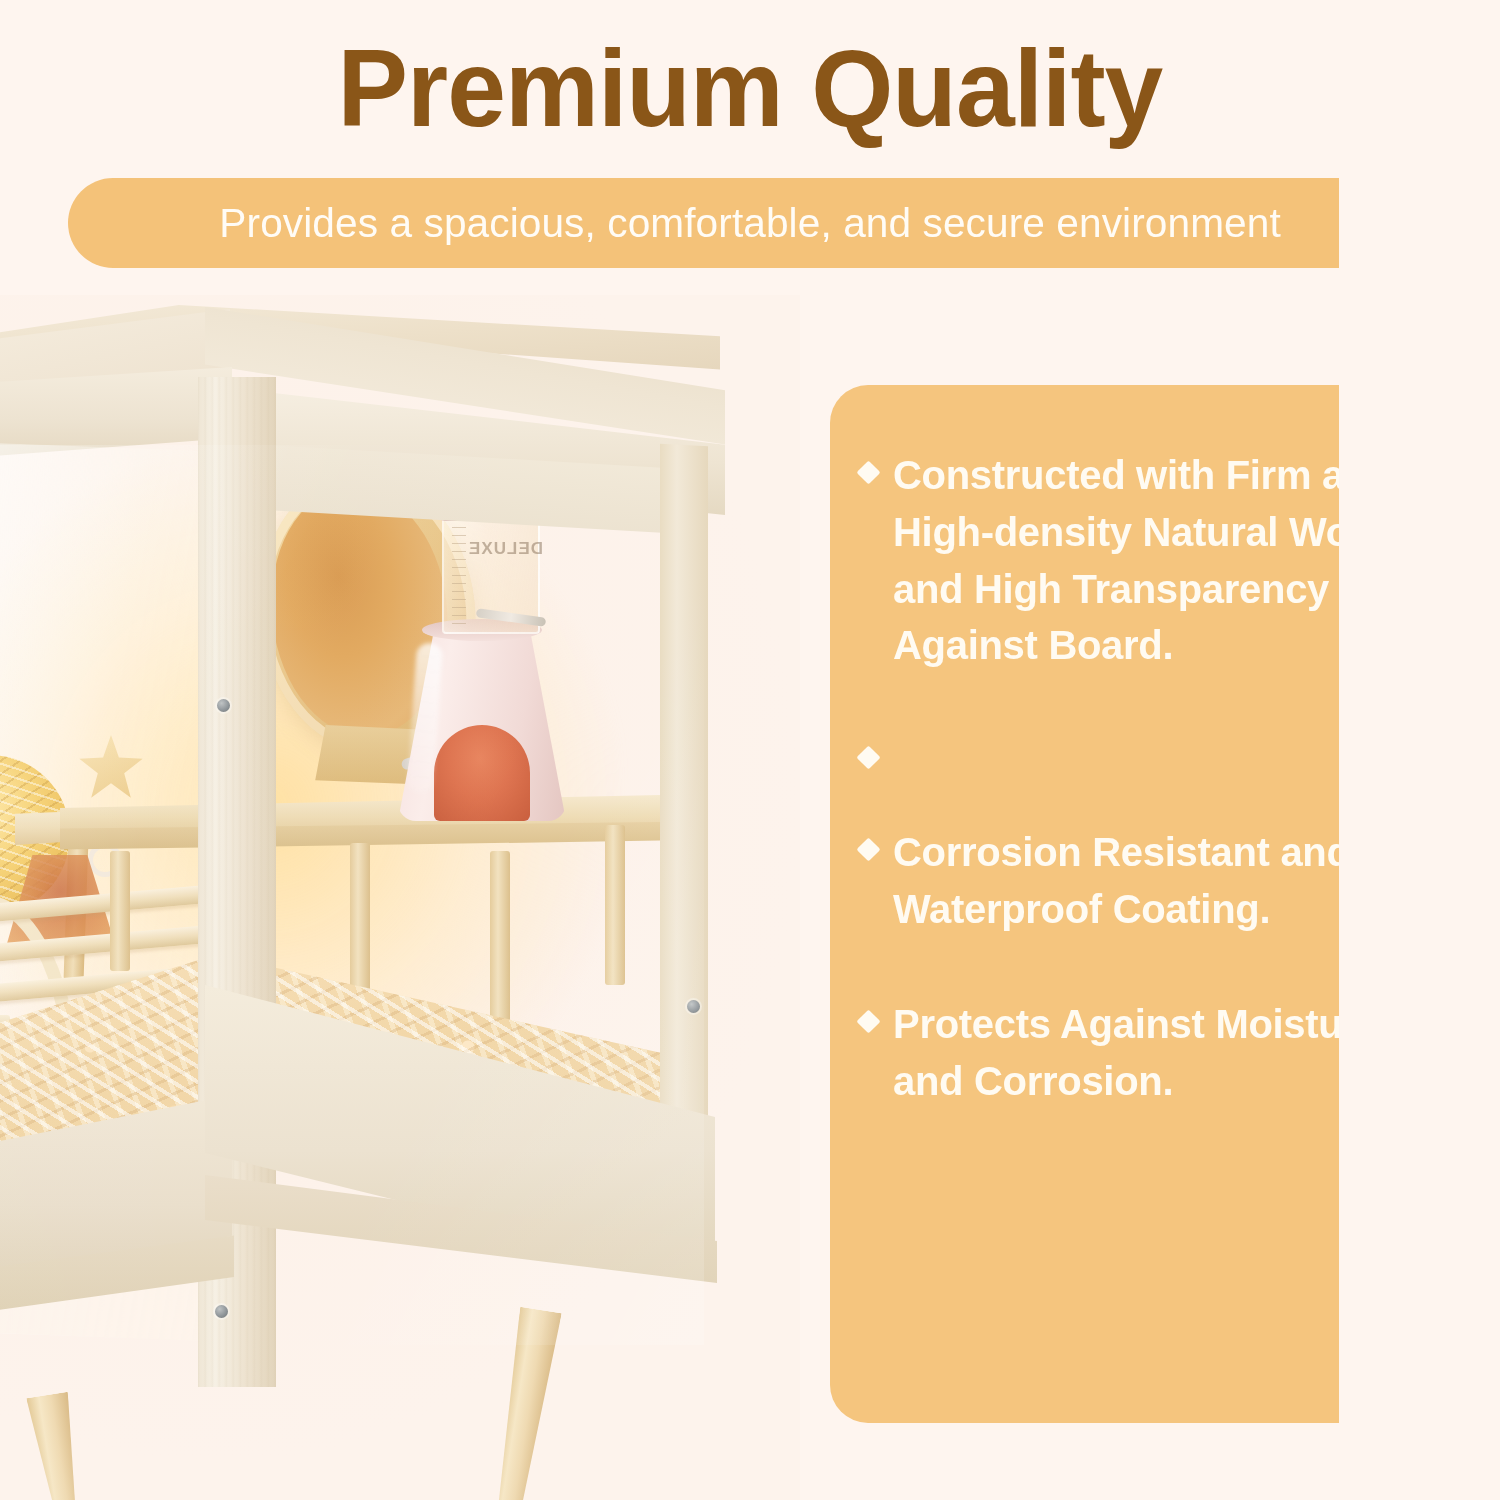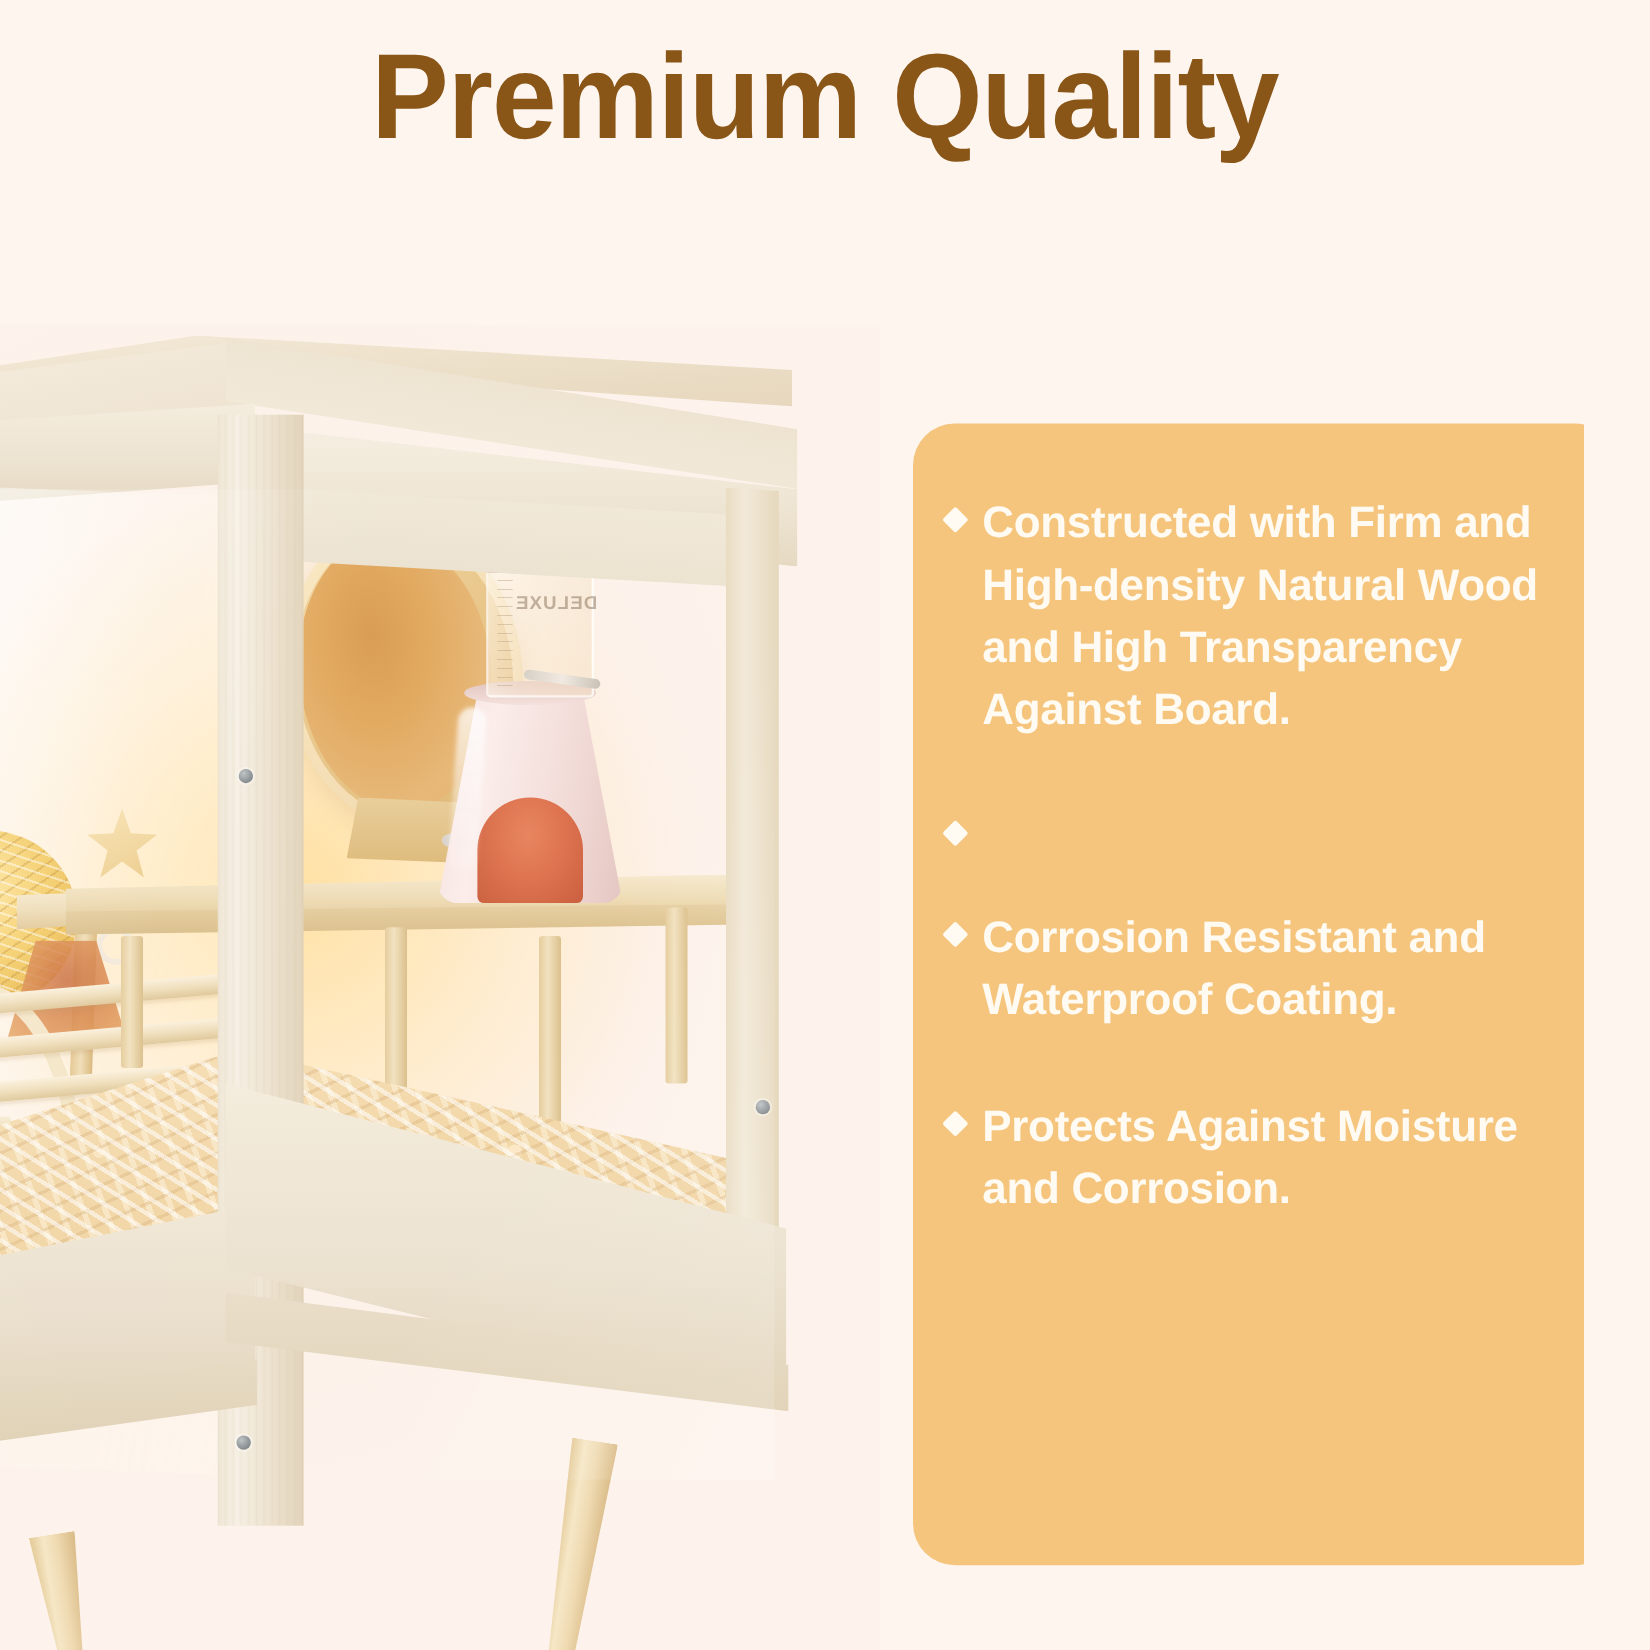--- a/index.html
+++ b/index.html
@@ -3,21 +3,21 @@
 <meta charset="utf-8">
 <title>Premium Quality — Hamster Cage</title>
 <style>
   html, body {
     margin: 0;
     padding: 0;
     background: #FEF5EF;
   }
   #page {
     position: relative;
-    width: 1440px;
+    width: 1339px;
     height: 1500px;
     background: #FEF5EF;
     overflow: hidden;
     font-family: "Liberation Sans", sans-serif;
     text-decoration: underline;
   }
 
   
   .headline {
     position: absolute;
@@ -576,20 +576,23 @@
     pointer-events: none;
   }
 </style>
 </head>
 <body>
 
 <div id="page">
 
   <div class="headline">Premium Quality</div>
 
+  <div class="subtitle-pill">
+    <span class="subtitle-text">Provides a spacious, comfortable, and secure environment</span>
+  </div>
 
   <div class="product-photo">
     <div class="photo-stage"></div>
     <div class="interior-glow"></div>
 
     <div class="cab-top"></div>
     <div class="cab-top-left"></div>
     <div class="cab-top-right"></div>
     <div class="rail-left"></div>
     <div class="rail-right"></div>

